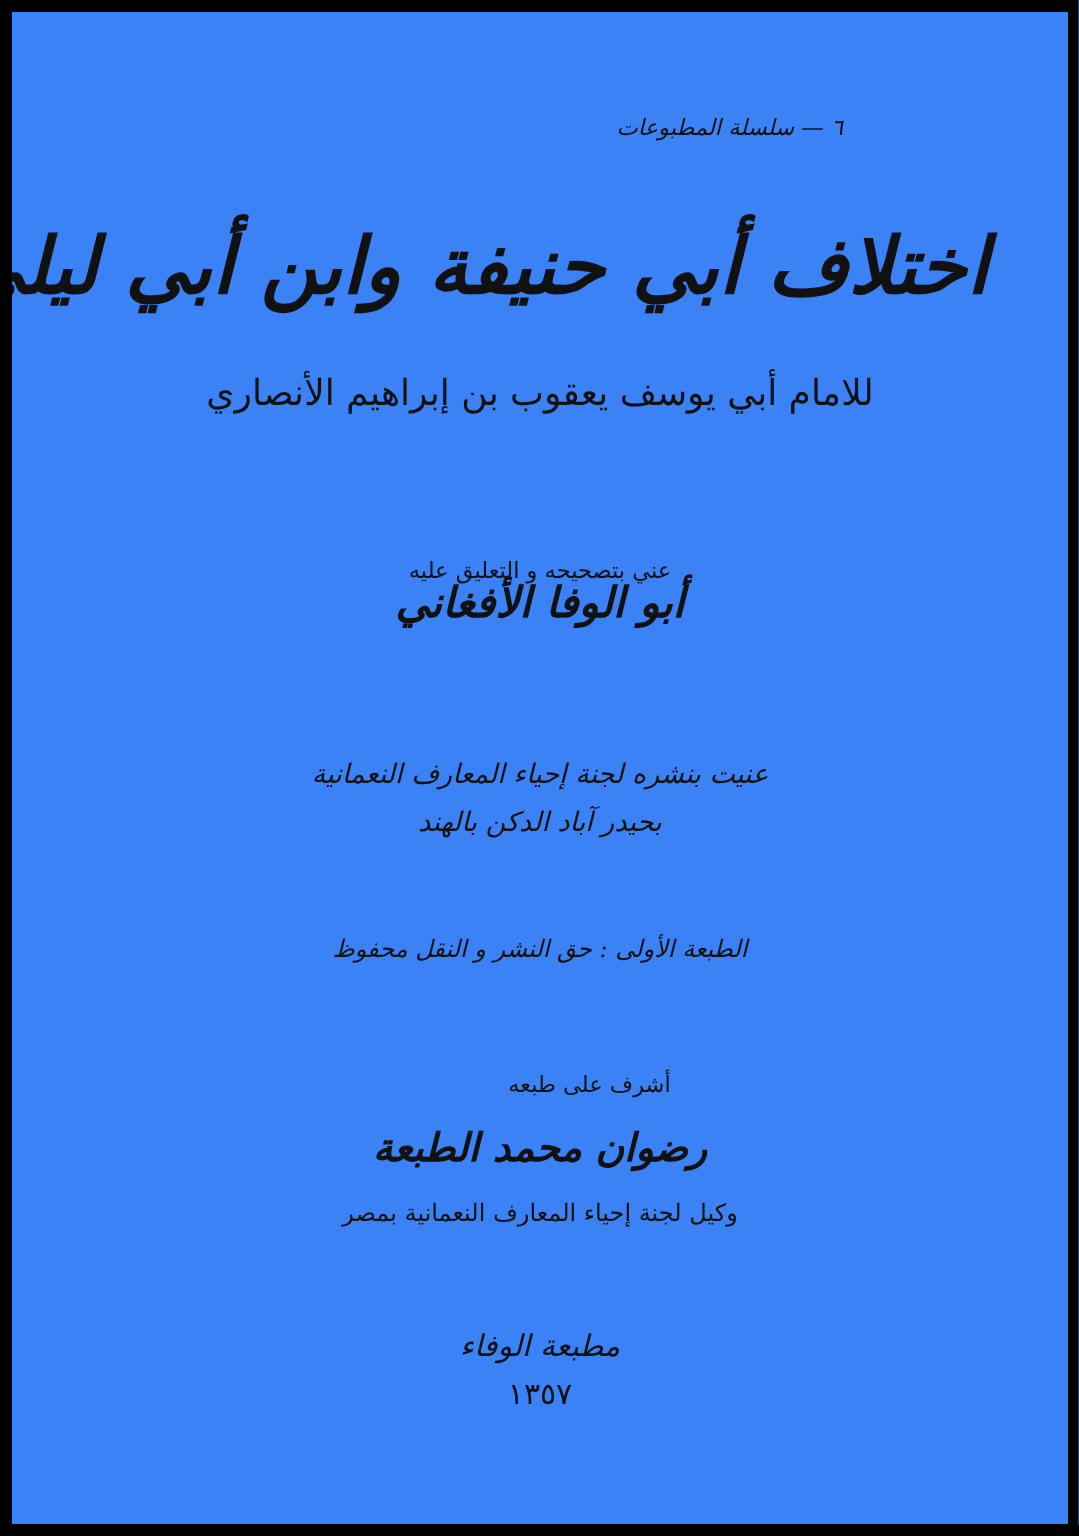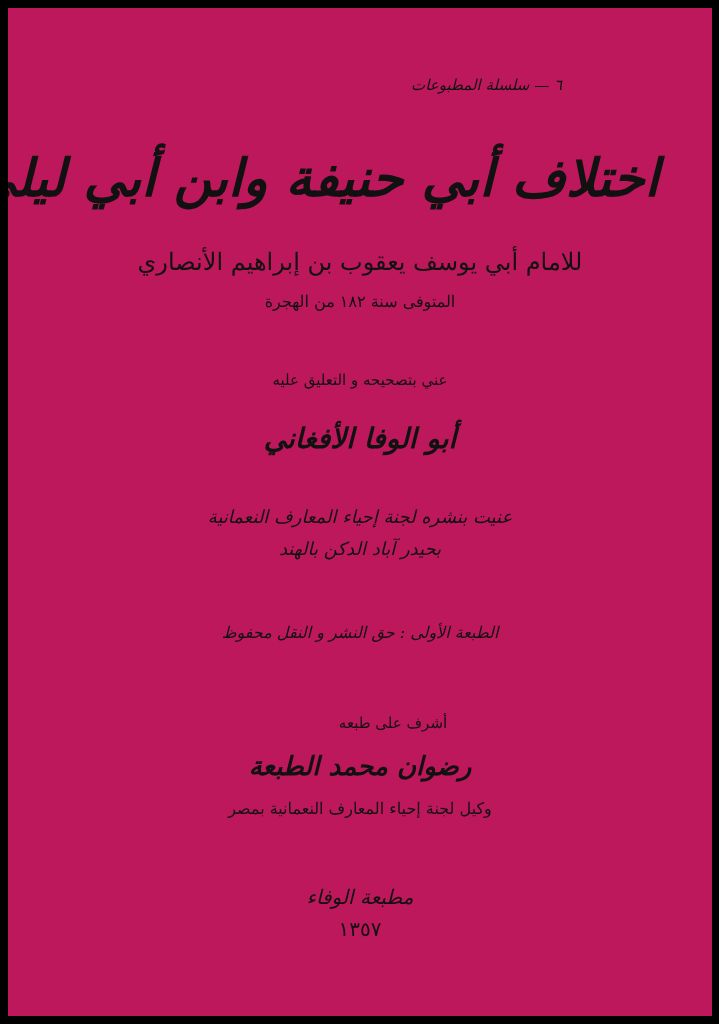--- a/index.html
+++ b/index.html
@@ -2,21 +2,21 @@
 <html><head>
 <meta charset="utf-8">
 <style>
   html, body { margin: 0; padding: 0; }
   body {
     width: 719px; height: 1024px; background: #000000;
     position: relative; overflow: hidden;
   }
   .page {
     position: absolute; left: 8px; top: 8px; width: 704px; height: 1008px;
-    background: #be185d; overflow: hidden;
+    background: #3b82f6; overflow: hidden;
   }
   .line {
     position: absolute; direction: rtl; white-space: nowrap; color: #111111;
     font-family: "DejaVu Serif", serif; text-align: center;
   }
   .series {
     right: 150px; top: 68px; font-size: 15px; font-style: italic;
   }
   .title {
     left: 0; width: 651px; top: 120px; font-size: 52px; font-weight: bold;
@@ -45,24 +45,23 @@
 
   <div class="line series">
     <span>٦</span>
     <span>—</span>
     <span>سلسلة المطبوعات</span>
   </div>
 
   <div class="line title">اختلاف أبي حنيفة وابن أبي ليلى</div>
 
   <div class="line author">للامام أبي يوسف يعقوب بن إبراهيم الأنصاري</div>
-  <div class="line died">المتوفى سنة ١٨٢ من الهجرة</div>
 
   <div class="line small" style="top:347px;margin-top:12px;">عني بتصحيحه و التعليق عليه</div>
-  <div class="line name" style="top:374px;margin-top:37px;">أبو الوفا الأفغاني</div>
+  <div class="line name" style="top:374px;">أبو الوفا الأفغاني</div>
 
   <div class="line medium" style="top:494px;">عنيت بنشره لجنة إحياء المعارف النعمانية</div>
   <div class="line medium" style="top:526px;text-align:center;">بحيدر آباد الدكن بالهند</div>
 
   <div class="line small" style="top:612px; font-size:16px;font-style:italic;">الطبعة الأولى : حق النشر و النقل محفوظ</div>
 
   <div class="line small" style="top:702px;padding-left:33px;">أشرف على طبعه</div>
   <div class="line name" style="top:738px; font-size:26px;">رضوان محمد الطبعة</div>
   <div class="line small" style="top:788px; font-size:16px;">وكيل لجنة إحياء المعارف النعمانية بمصر</div>
 

